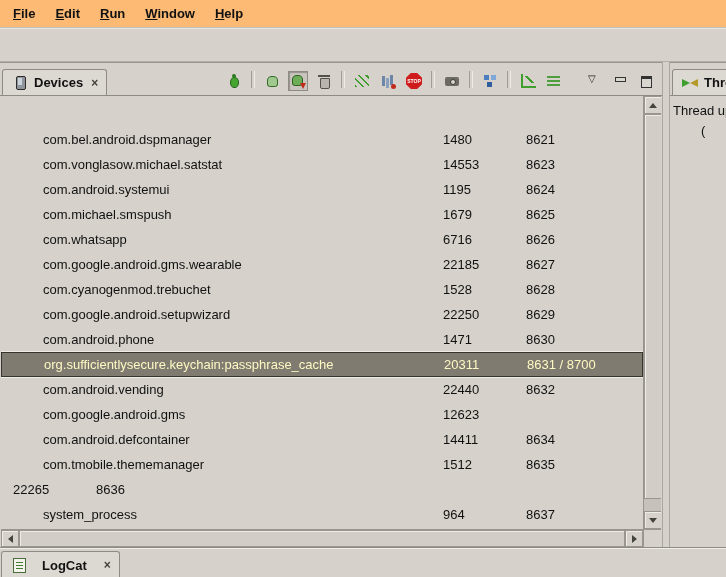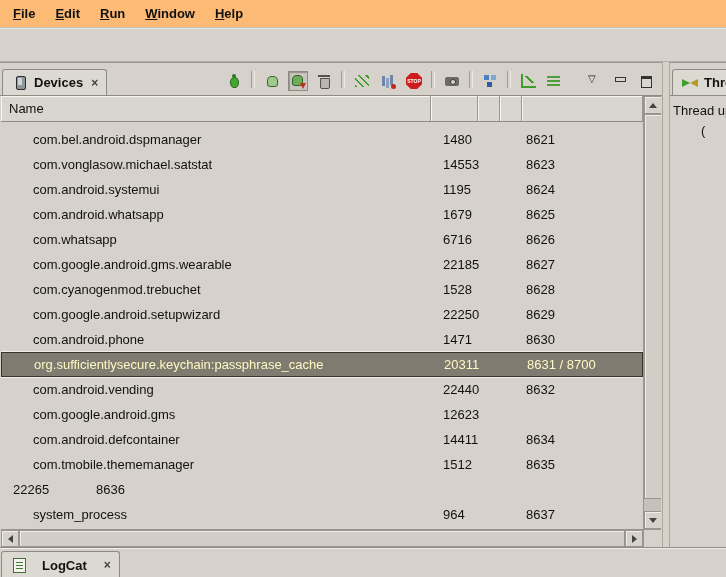--- a/index.html
+++ b/index.html
@@ -126,21 +126,21 @@
   .th { box-sizing:border-box; padding:5px 0 0 8px; font-size:13px; color:#111;
         border-right:1px solid #9a968f; box-shadow:inset 1px 1px 0 #f6f5f2;
         overflow:hidden; white-space:nowrap; cursor:default; }
   .th.w0 { width:430px; } .th.w1 { width:47px; } .th.w2 { width:22px; }
   .th.w3 { width:22px; } .th.w4 { flex:1; }
 
   .table-body { position:absolute; top:26px; left:0; right:18px; bottom:0;
                 padding-top:5px; overflow:hidden; }
   .trow { height:25px; display:flex; align-items:center; box-sizing:border-box;
           white-space:nowrap; cursor:default; }
-  .c-name { width:430px; padding-left:32px; box-sizing:border-box; overflow:hidden; }
+  .c-name { width:430px; padding-left:42px; box-sizing:border-box; overflow:hidden; }
   .c-pid  { width:47px; padding-left:12px; box-sizing:border-box; overflow:visible; }
   .c-a, .c-b { width:22px; }
   .c-port { flex:1; padding-left:4px; }
   .trow.selected { background:#7f7b70; color:#fef9c3; border:1px solid #36342e;
                    box-shadow:0 -1px 0 #eeece7, 0 1px 0 #eeece7; }
 
   
   .vscroll { position:absolute; top:0; right:0; bottom:0; width:18px;
              background:#c6c2bb; border-left:1px solid #9a968f; box-sizing:border-box; }
   .sbtn { position:absolute; left:0; width:18px; height:18px; background:#d6d2cb;
@@ -245,27 +245,20 @@
             <div class="tbtn" data-name="minimize-button">
               <span class="ti ti-minimize" data-name="minimize-icon"></span>
             </div>
             <div class="tbtn" data-name="maximize-button">
               <span class="ti ti-maximize" data-name="maximize-icon"></span>
             </div>
           </div>
       </div>
 
       <div class="table" data-name="process-table">
-        <div class="table-header" data-name="table-header">
-            <div class="th w0" data-name="header-cell-name">Name</div>
-            <div class="th w1" data-name="header-cell"></div>
-            <div class="th w2" data-name="header-cell"></div>
-            <div class="th w3" data-name="header-cell"></div>
-            <div class="th w4" data-name="header-cell"></div>
-          </div>
         <div class="table-body" data-name="device-table-body">
             <div class="trow" data-name="table-row">
               <span class="c-name" data-name="process-name">com.bel.android.dspmanager</span>
               <span class="c-pid" data-name="process-pid">1480</span>
               <span class="c-a" data-name="empty-cell"></span>
               <span class="c-b" data-name="empty-cell"></span>
               <span class="c-port" data-name="process-port">8621</span>
             </div>
             <div class="trow" data-name="table-row">
               <span class="c-name" data-name="process-name">com.vonglasow.michael.satstat</span>
@@ -275,21 +268,21 @@
               <span class="c-port" data-name="process-port">8623</span>
             </div>
             <div class="trow" data-name="table-row">
               <span class="c-name" data-name="process-name">com.android.systemui</span>
               <span class="c-pid" data-name="process-pid">1195</span>
               <span class="c-a" data-name="empty-cell"></span>
               <span class="c-b" data-name="empty-cell"></span>
               <span class="c-port" data-name="process-port">8624</span>
             </div>
             <div class="trow" data-name="table-row">
-              <span class="c-name" data-name="process-name">com.android.whatsapp</span>
+              <span class="c-name" data-name="process-name">com.michael.smspush</span>
               <span class="c-pid" data-name="process-pid">1679</span>
               <span class="c-a" data-name="empty-cell"></span>
               <span class="c-b" data-name="empty-cell"></span>
               <span class="c-port" data-name="process-port">8625</span>
             </div>
             <div class="trow" data-name="table-row">
               <span class="c-name" data-name="process-name">com.whatsapp</span>
               <span class="c-pid" data-name="process-pid">6716</span>
               <span class="c-a" data-name="empty-cell"></span>
               <span class="c-b" data-name="empty-cell"></span>

